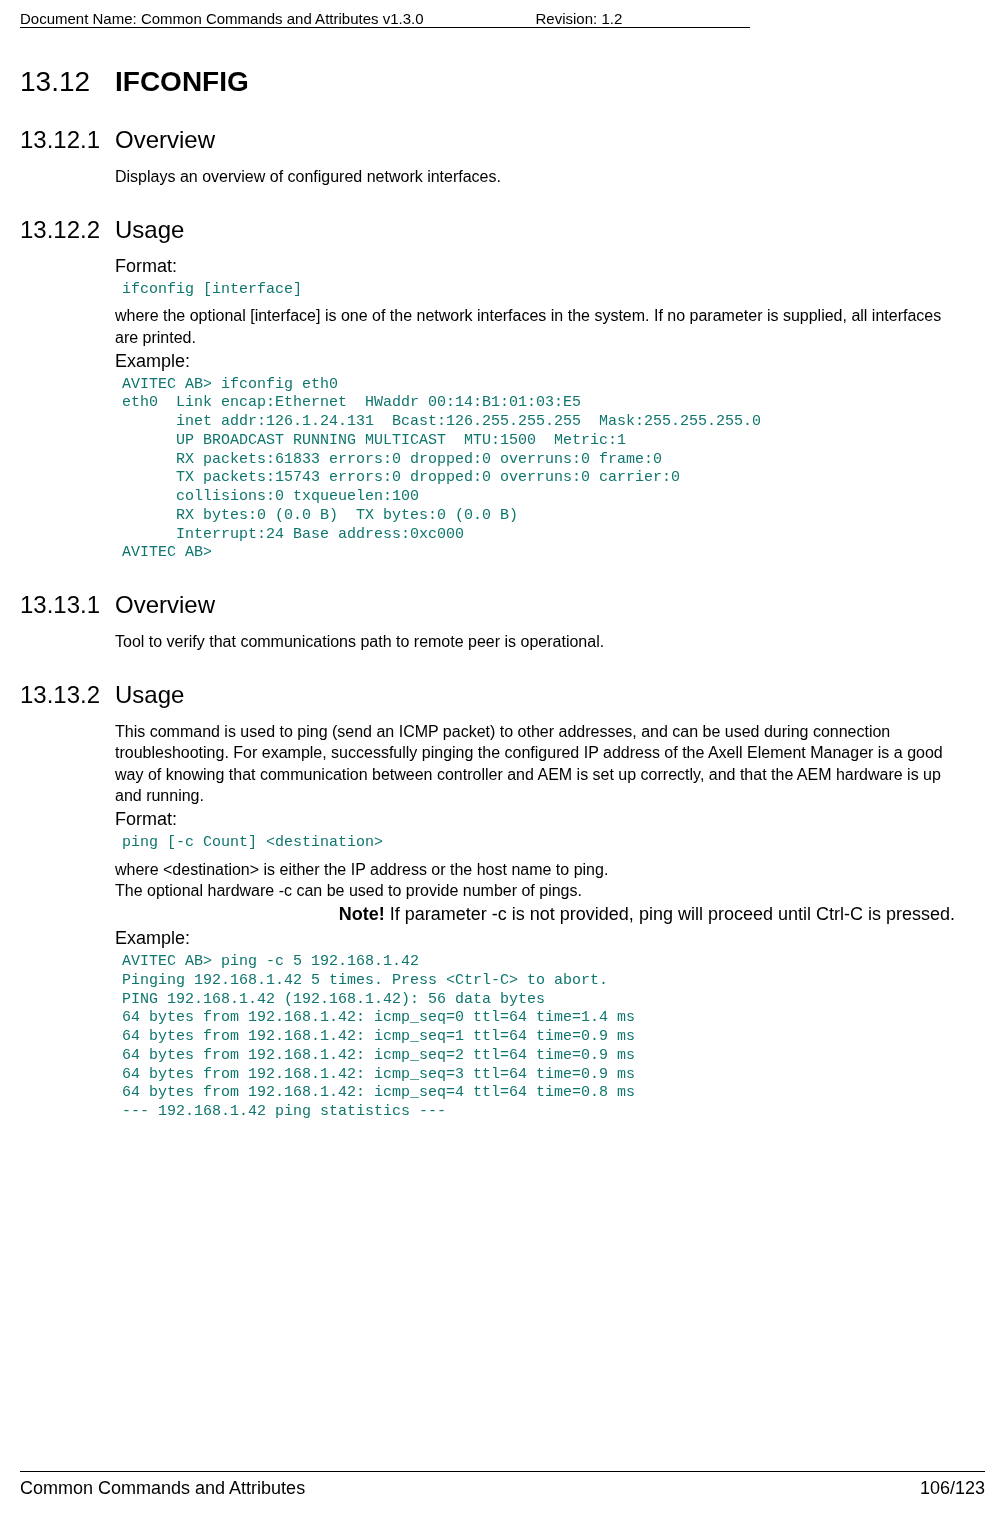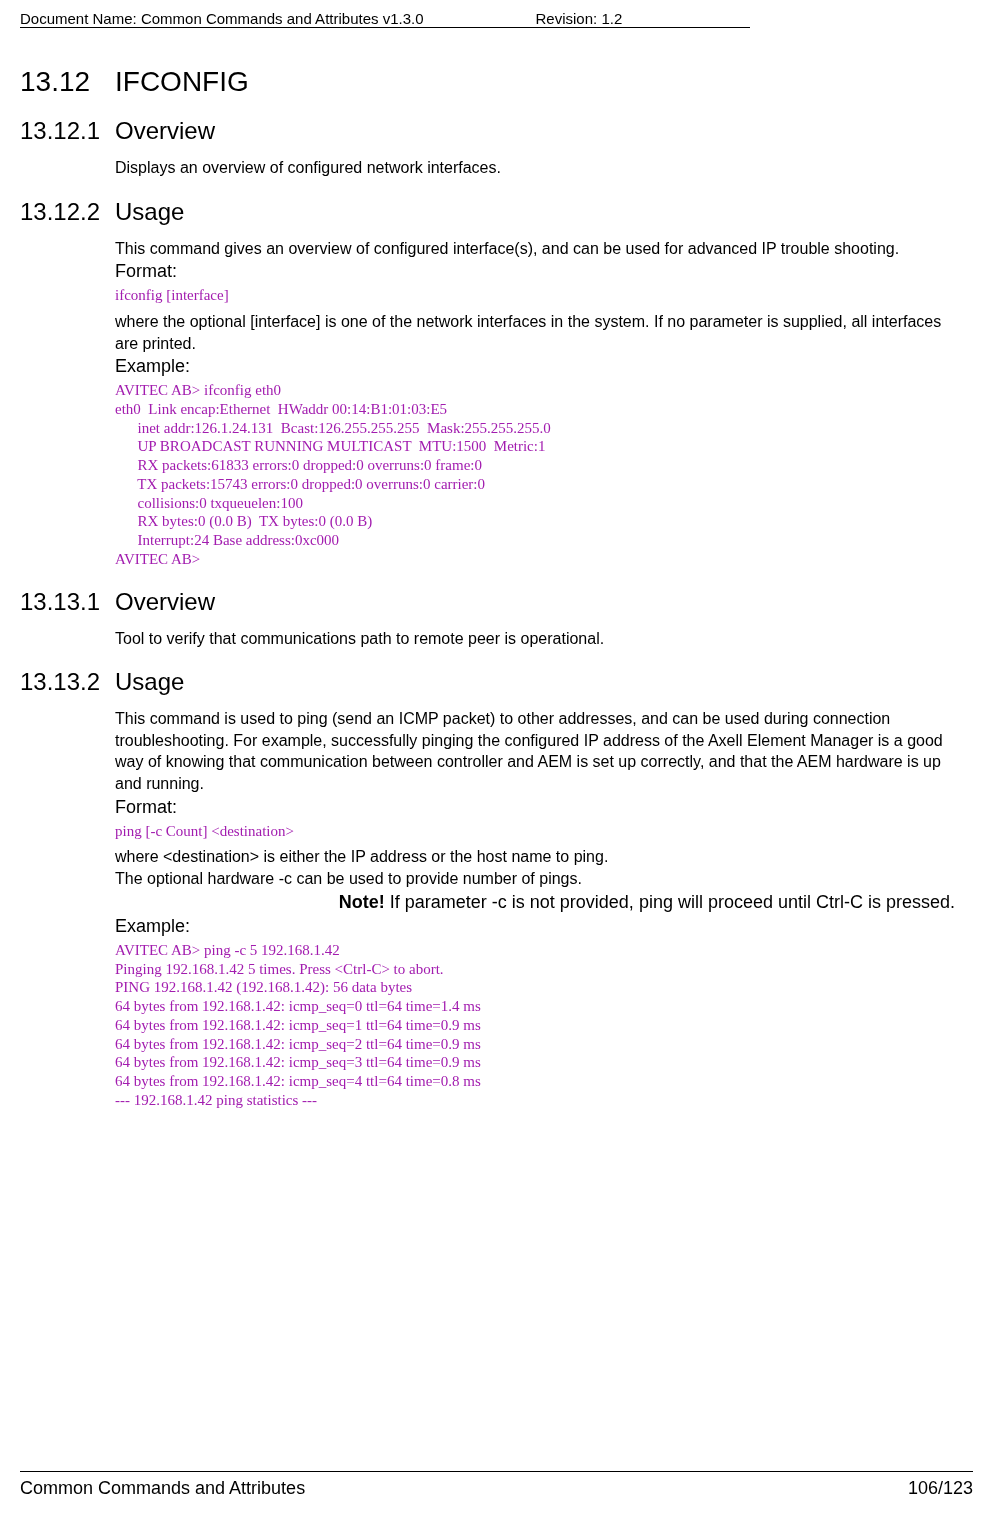--- a/index.html
+++ b/index.html
@@ -46,25 +46,25 @@
       margin-bottom: 8px;
     }
     .section-number {
       width: 95px;
       font-size: 28px;
       font-weight: normal;
       flex-shrink: 0;
     }
     .section-title {
       font-size: 28px;
-      font-weight: normal;
+      font-weight: bold;
     }
     .subsection-row {
       display: flex;
-      margin-top: 19px;
+      margin-top: 28px;
       margin-bottom: 10px;
     }
     .subsection-number {
       width: 95px;
       font-size: 24px;
       font-weight: normal;
       flex-shrink: 0;
     }
     .subsection-title {
       font-size: 24px;
@@ -78,39 +78,40 @@
     .body-text {
       font-size: 16px;
       line-height: 1.35;
     }
     .bold-label {
       font-weight: normal;
       font-size: 18px;
       margin-top: 2px;
     }
     .mono {
-      font-family: Liberation Serif, serif;
+      font-family: Liberation Mono, monospace;
       font-size: 15px;
-      color: #a21caf;
+      color: #0f766e;
       white-space: pre;
       line-height: 1.25;
       margin-top: 4px;
       margin-bottom: 6px;
+      margin-left: 7px;
     }
     .note-line {
       font-size: 18px;
       line-height: 1.35;
       text-align: right;
     }
     .note-bold { font-weight: bold; }
     .footer {
       position: absolute;
       bottom: 18px;
       left: 0;
-      right: 12px;
+      right: 0;
       padding: 0 20px;
     }
     .footer-line {
       border: none;
       border-top: 1.5px solid #000;
       margin-bottom: 6px;
     }
     .footer-row {
       display: flex;
       justify-content: space-between;
@@ -141,21 +142,20 @@
   </div>
   <div class="body-block">
     <div class="body-text">Displays an overview of configured network interfaces.</div>
   </div>
 
   <div class="subsection-row">
     <div class="subsection-number">13.12.2</div>
     <div class="subsection-title">Usage</div>
   </div>
   <div class="body-block">
-    <div class="body-text">This command gives an overview of configured interface(s), and can be used for advanced IP trouble shooting.</div>
     <div class="bold-label">Format:</div>
     <div class="mono">ifconfig [interface]</div>
     <div class="body-text">where the optional [interface] is one of the network interfaces in the system. If no parameter is supplied, all interfaces are printed.</div>
     <div class="bold-label">Example:</div>
     <div class="mono">AVITEC AB&gt; ifconfig eth0
 eth0  Link encap:Ethernet  HWaddr 00:14:B1:01:03:E5
       inet addr:126.1.24.131  Bcast:126.255.255.255  Mask:255.255.255.0
       UP BROADCAST RUNNING MULTICAST  MTU:1500  Metric:1
       RX packets:61833 errors:0 dropped:0 overruns:0 frame:0
       TX packets:15743 errors:0 dropped:0 overruns:0 carrier:0

